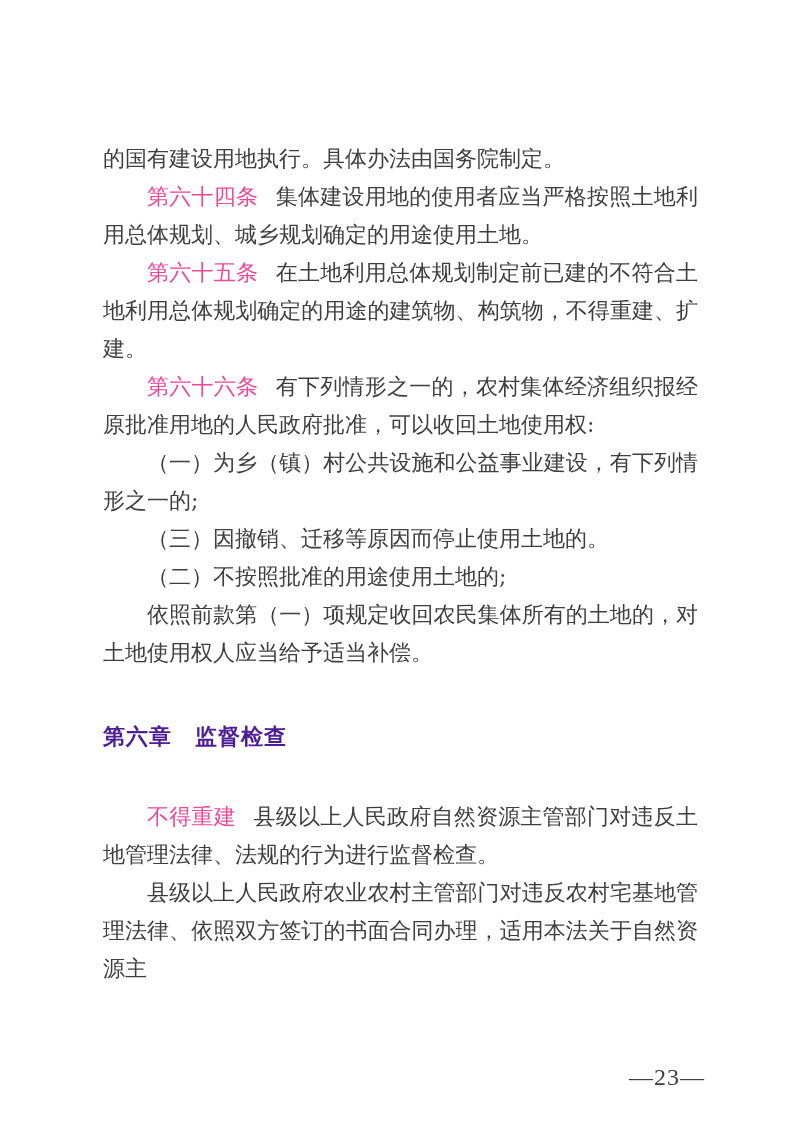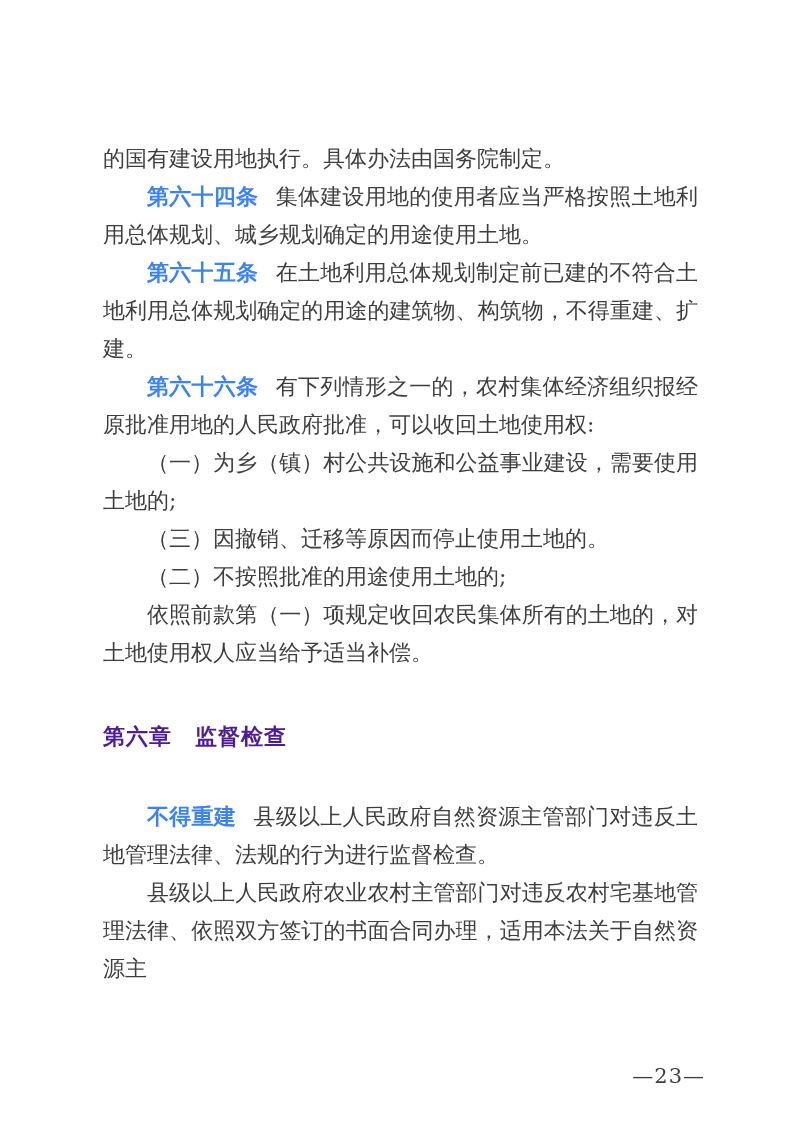--- a/index.html
+++ b/index.html
@@ -20,58 +20,59 @@
     top: 140px;
     width: 595px;
     font-size: 22px;
     line-height: 38px;
     text-align: justify;
   }
   .para { margin: 0; text-indent: 44px; }
   .para.no-indent { text-indent: 0; }
   .article-label {
     font-family: "DejaVu Sans", "Liberation Sans", sans-serif;
-    font-weight: 700;
-    color: #3b82f6;
+    font-weight: 400;
+    color: #ec4899;
     margin-right: 0.8em;
   }
   .chapter-heading {
     margin: 46px 0 42px 0;
     text-align: left;
     text-indent: 0;
     font-family: "DejaVu Sans", "Liberation Sans", sans-serif;
     font-weight: 700;
     font-size: 22px;
     color: #4c1d95;
     letter-spacing: 1px;
   }
   .page-number {
     position: absolute;
     top: 1064px;
     right: 104px;
-    font-size: 21px;
+    font-size: 24px;
     letter-spacing: 1px;
     color: #3e3e3e;
+    font-family: Liberation Serif, serif;
   }
 </style>
 </head>
 <body>
 
 <div class="sheet">
   <div class="text-block">
 
     <p class="para no-indent">的国有建设用地执行。具体办法由国务院制定。</p>
 
     <p class="para"><span class="article-label">第六十四条</span><span>集体建设用地的使用者应当严格按照土地利用总体规划、城乡规划确定的用途使用土地。</span></p>
 
     <p class="para"><span class="article-label">第六十五条</span><span>在土地利用总体规划制定前已建的不符合土地利用总体规划确定的用途的建筑物、构筑物，不得重建、扩建。</span></p>
 
     <p class="para"><span class="article-label">第六十六条</span><span>有下列情形之一的，农村集体经济组织报经原批准用地的人民政府批准，可以收回土地使用权:</span></p>
 
-    <p class="para">（一）为乡（镇）村公共设施和公益事业建设，需要使用土地的;</p>
+    <p class="para">（一）为乡（镇）村公共设施和公益事业建设，有下列情形之一的;</p>
 
     <p class="para">（三）因撤销、迁移等原因而停止使用土地的。</p>
 
     <p class="para">（二）不按照批准的用途使用土地的;</p>
 
     <p class="para">依照前款第（一）项规定收回农民集体所有的土地的，对土地使用权人应当给予适当补偿。</p>
 
 
     <h2 class="chapter-heading">第六章　监督检查</h2>
 

